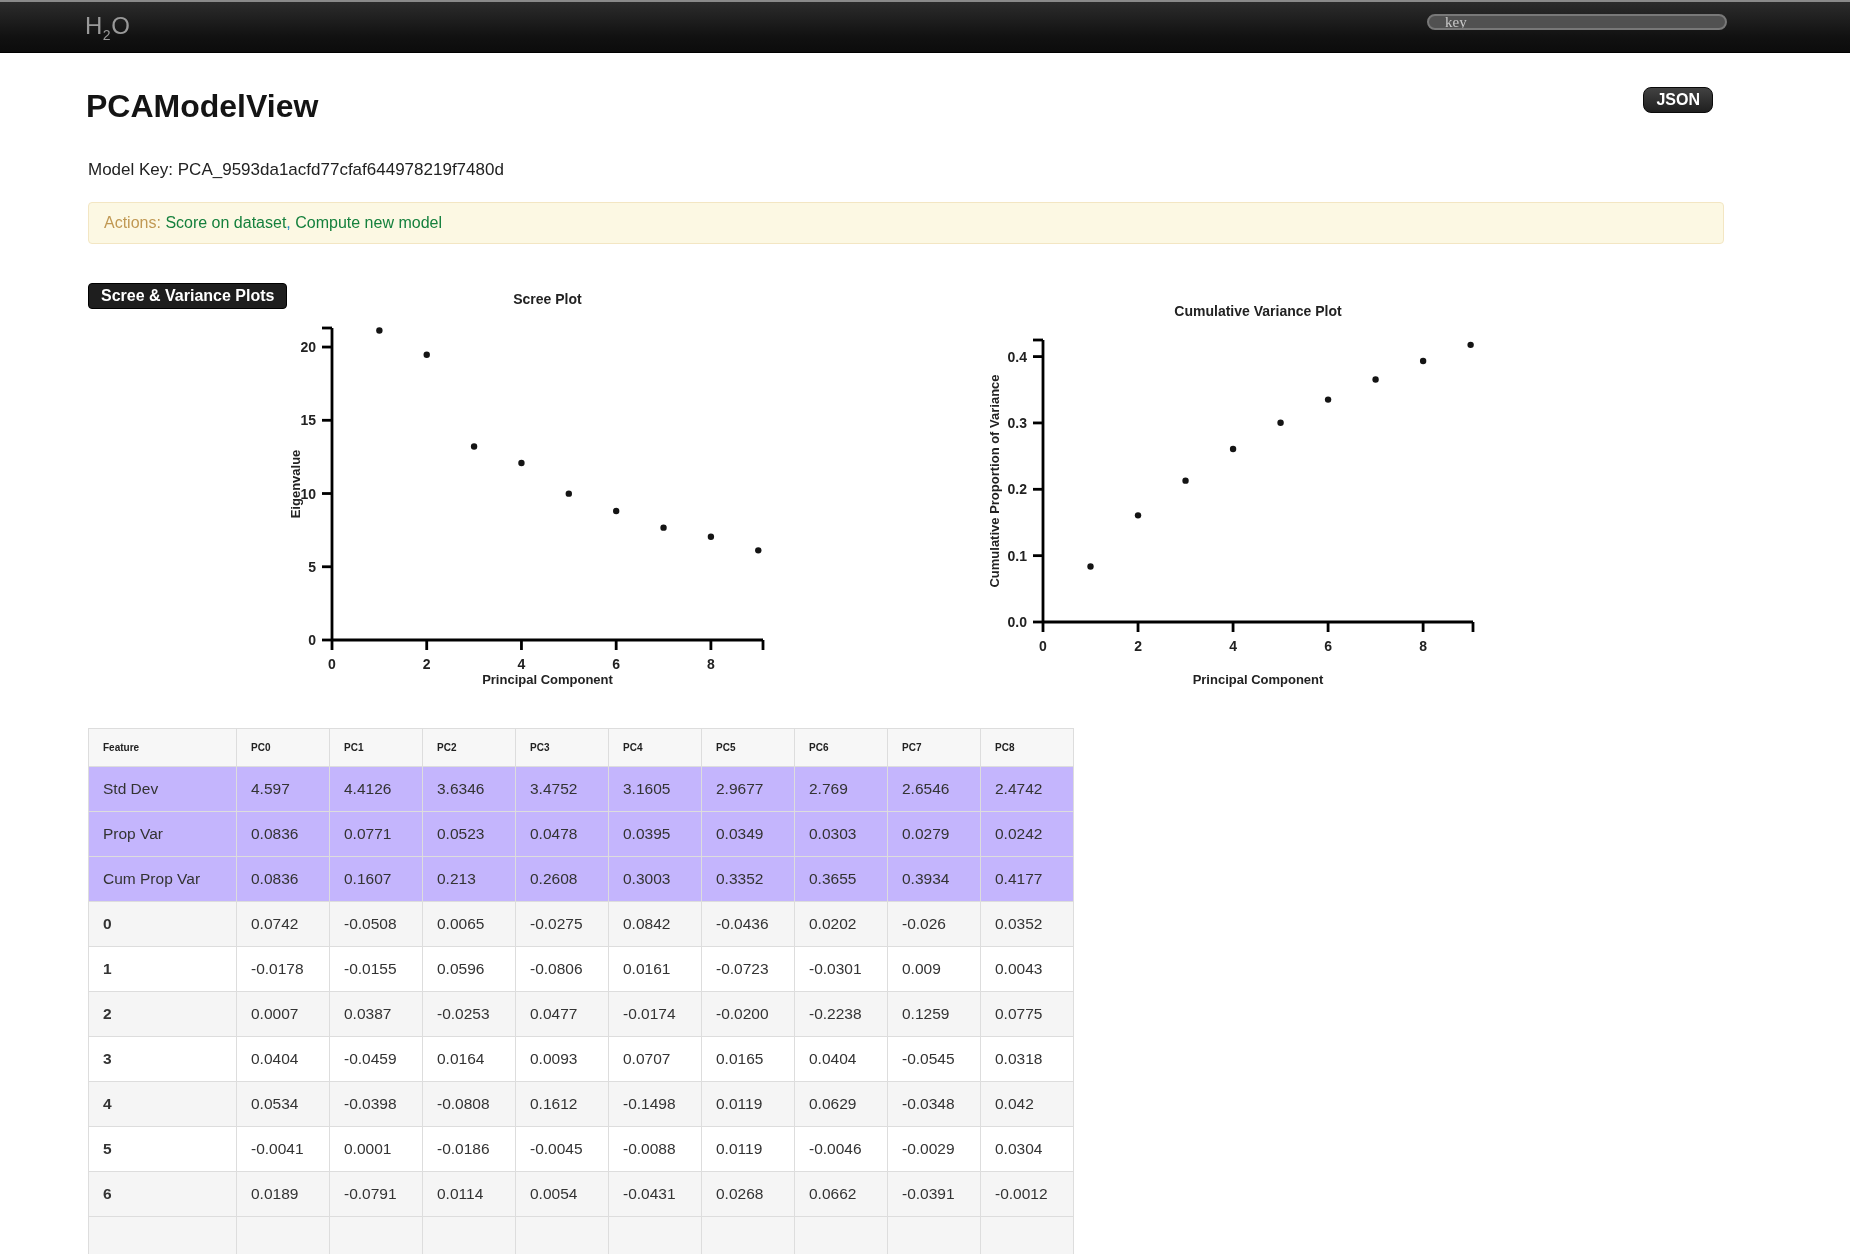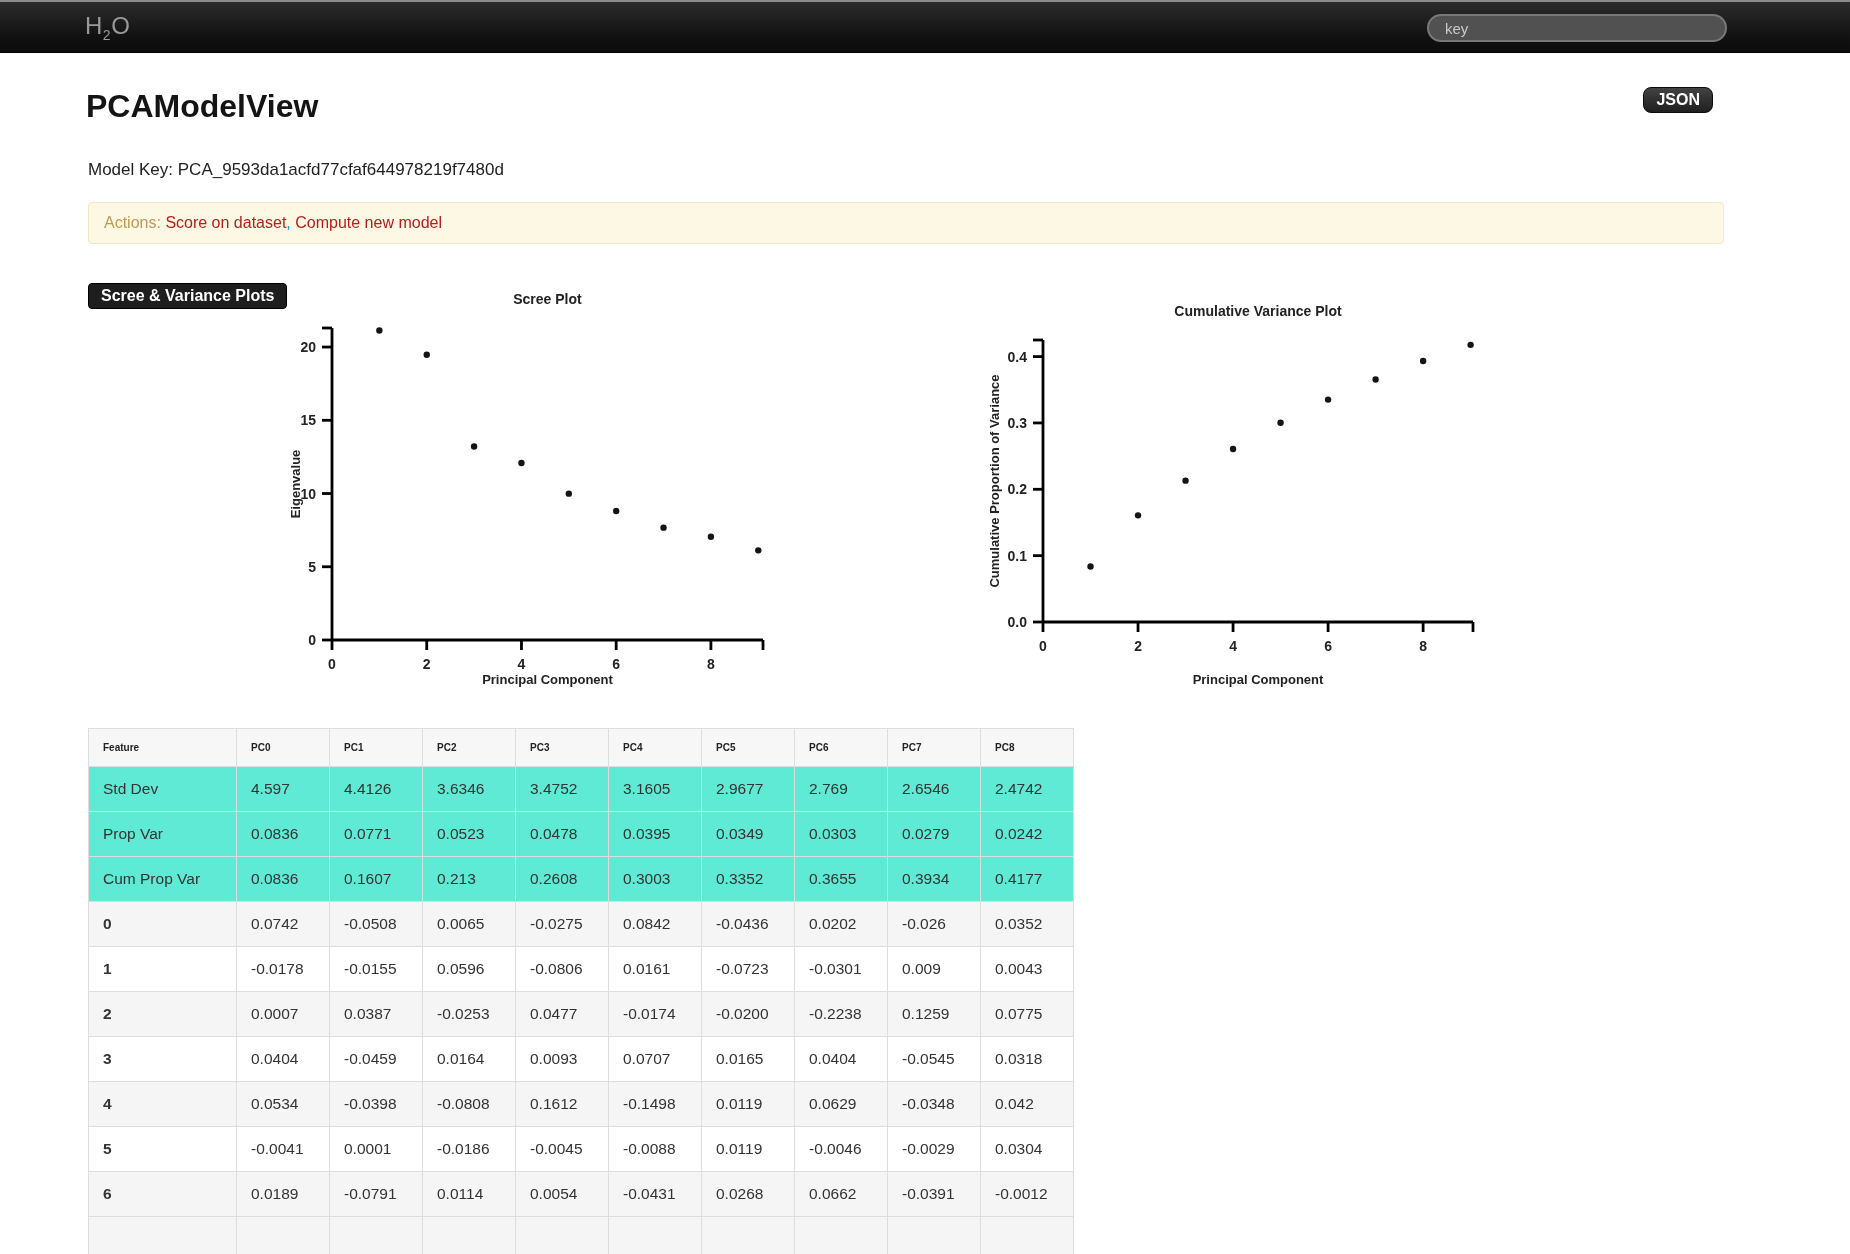--- a/index.html
+++ b/index.html
@@ -14,40 +14,40 @@
     border-top:2px solid #8a8a8a;border-bottom:1px solid #000;
     display:flex;align-items:center;padding-left:85px;
   }
   .brand{font-size:24px;color:#999;margin-right:22px;letter-spacing:.5px;}
   .brand sub{font-size:14px;}
   .nav-items{display:flex;list-style:none;margin:0;padding:0;}
   .nav-items li{padding:0 19px;font-size:17px;color:#b4b4b4;cursor:pointer;}
   .caret{display:inline-block;width:0;height:0;margin-left:6px;vertical-align:middle;
     border-top:5px solid #b4b4b4;border-left:4px solid transparent;border-right:4px solid transparent;}
   .nav-search{
-    position:absolute;right:123px;top:12px;width:300px;height:28px;box-sizing:border-box;
+    position:absolute;right:123px;top:12px;width:300px;height:16px;box-sizing:border-box;
     background:#515151;border:2px solid #787878;border-radius:15px;outline:none;
-    color:#ddd;font-size:15px;padding:0 16px;font-family:Liberation Sans, sans-serif;
+    color:#ddd;font-size:15px;padding:0 16px;font-family:Liberation Serif, serif;
   }
   .nav-search::placeholder{color:#c9c9c9;}
   
   .json-btn{
     position:absolute;top:87px;right:137px;
     background:linear-gradient(#424242,#1f1f1f);border:1px solid #0a0a0a;border-radius:8px;
     color:#fff;font-weight:bold;font-size:16px;padding:3px 12px;cursor:pointer;
     font-family:"Liberation Sans",sans-serif;
   }
   .page-title{position:absolute;left:86px;top:88px;margin:0;font-size:32px;font-weight:bold;color:#141414;}
   .model-key{position:absolute;left:88px;top:160px;font-size:17px;color:#222;}
   .alert-actions{
     position:absolute;left:88px;right:126px;top:202px;box-sizing:border-box;
     background:#fcf8e3;border:1px solid #f3e6c3;border-radius:4px;
     padding:11px 15px;font-size:16px;color:#c09853;
   }
-  .alert-actions a{color:#b91c1c;text-decoration:none;cursor:pointer;}
+  .alert-actions a{color:#15803d;text-decoration:none;cursor:pointer;}
   .alert-actions .sep{color:#1e87c8;}
   
   .plots{position:absolute;left:88px;top:250px;right:0;height:480px;}
   .section-btn{
     position:absolute;left:0;top:33px;background:#1e1e1e;border:1px solid #000;border-radius:4px;
     color:#fff;font-weight:bold;font-size:16px;padding:3px 12px;cursor:pointer;
     font-family:"Liberation Sans",sans-serif;
   }
   .chart{position:absolute;top:0;}
   #scree-chart{left:162px;}
@@ -59,21 +59,21 @@
   .axis-label{font:600 13px "Liberation Sans",sans-serif;fill:#222;}
   
   .pca-table{
     position:absolute;left:88px;top:728px;width:985px;border-collapse:collapse;table-layout:fixed;
     font-size:15.5px;color:#333;background:#fff;
   }
   .pca-table th,.pca-table td{
     border:1px solid #ddd;padding:13px 14px;text-align:left;overflow:hidden;white-space:nowrap;
   }
   .pca-table th{background:#f7f7f7;font-weight:bold;font-size:10px;color:#222;}
-  .pca-table tr.warning td{background:#5eead4;}
+  .pca-table tr.warning td{background:#c4b5fd;}
   .pca-table tr.stripe td{background:#f5f5f5;}
   .pca-table td.rowlabel-bold{font-weight:bold;}
 </style>
 </head>
 <body>
 
 <div class="navbar">
   <span class="brand"><span>H</span><sub>2</sub><span>O</span></span>
   <input class="nav-search" placeholder="key" style="">
 </div>

